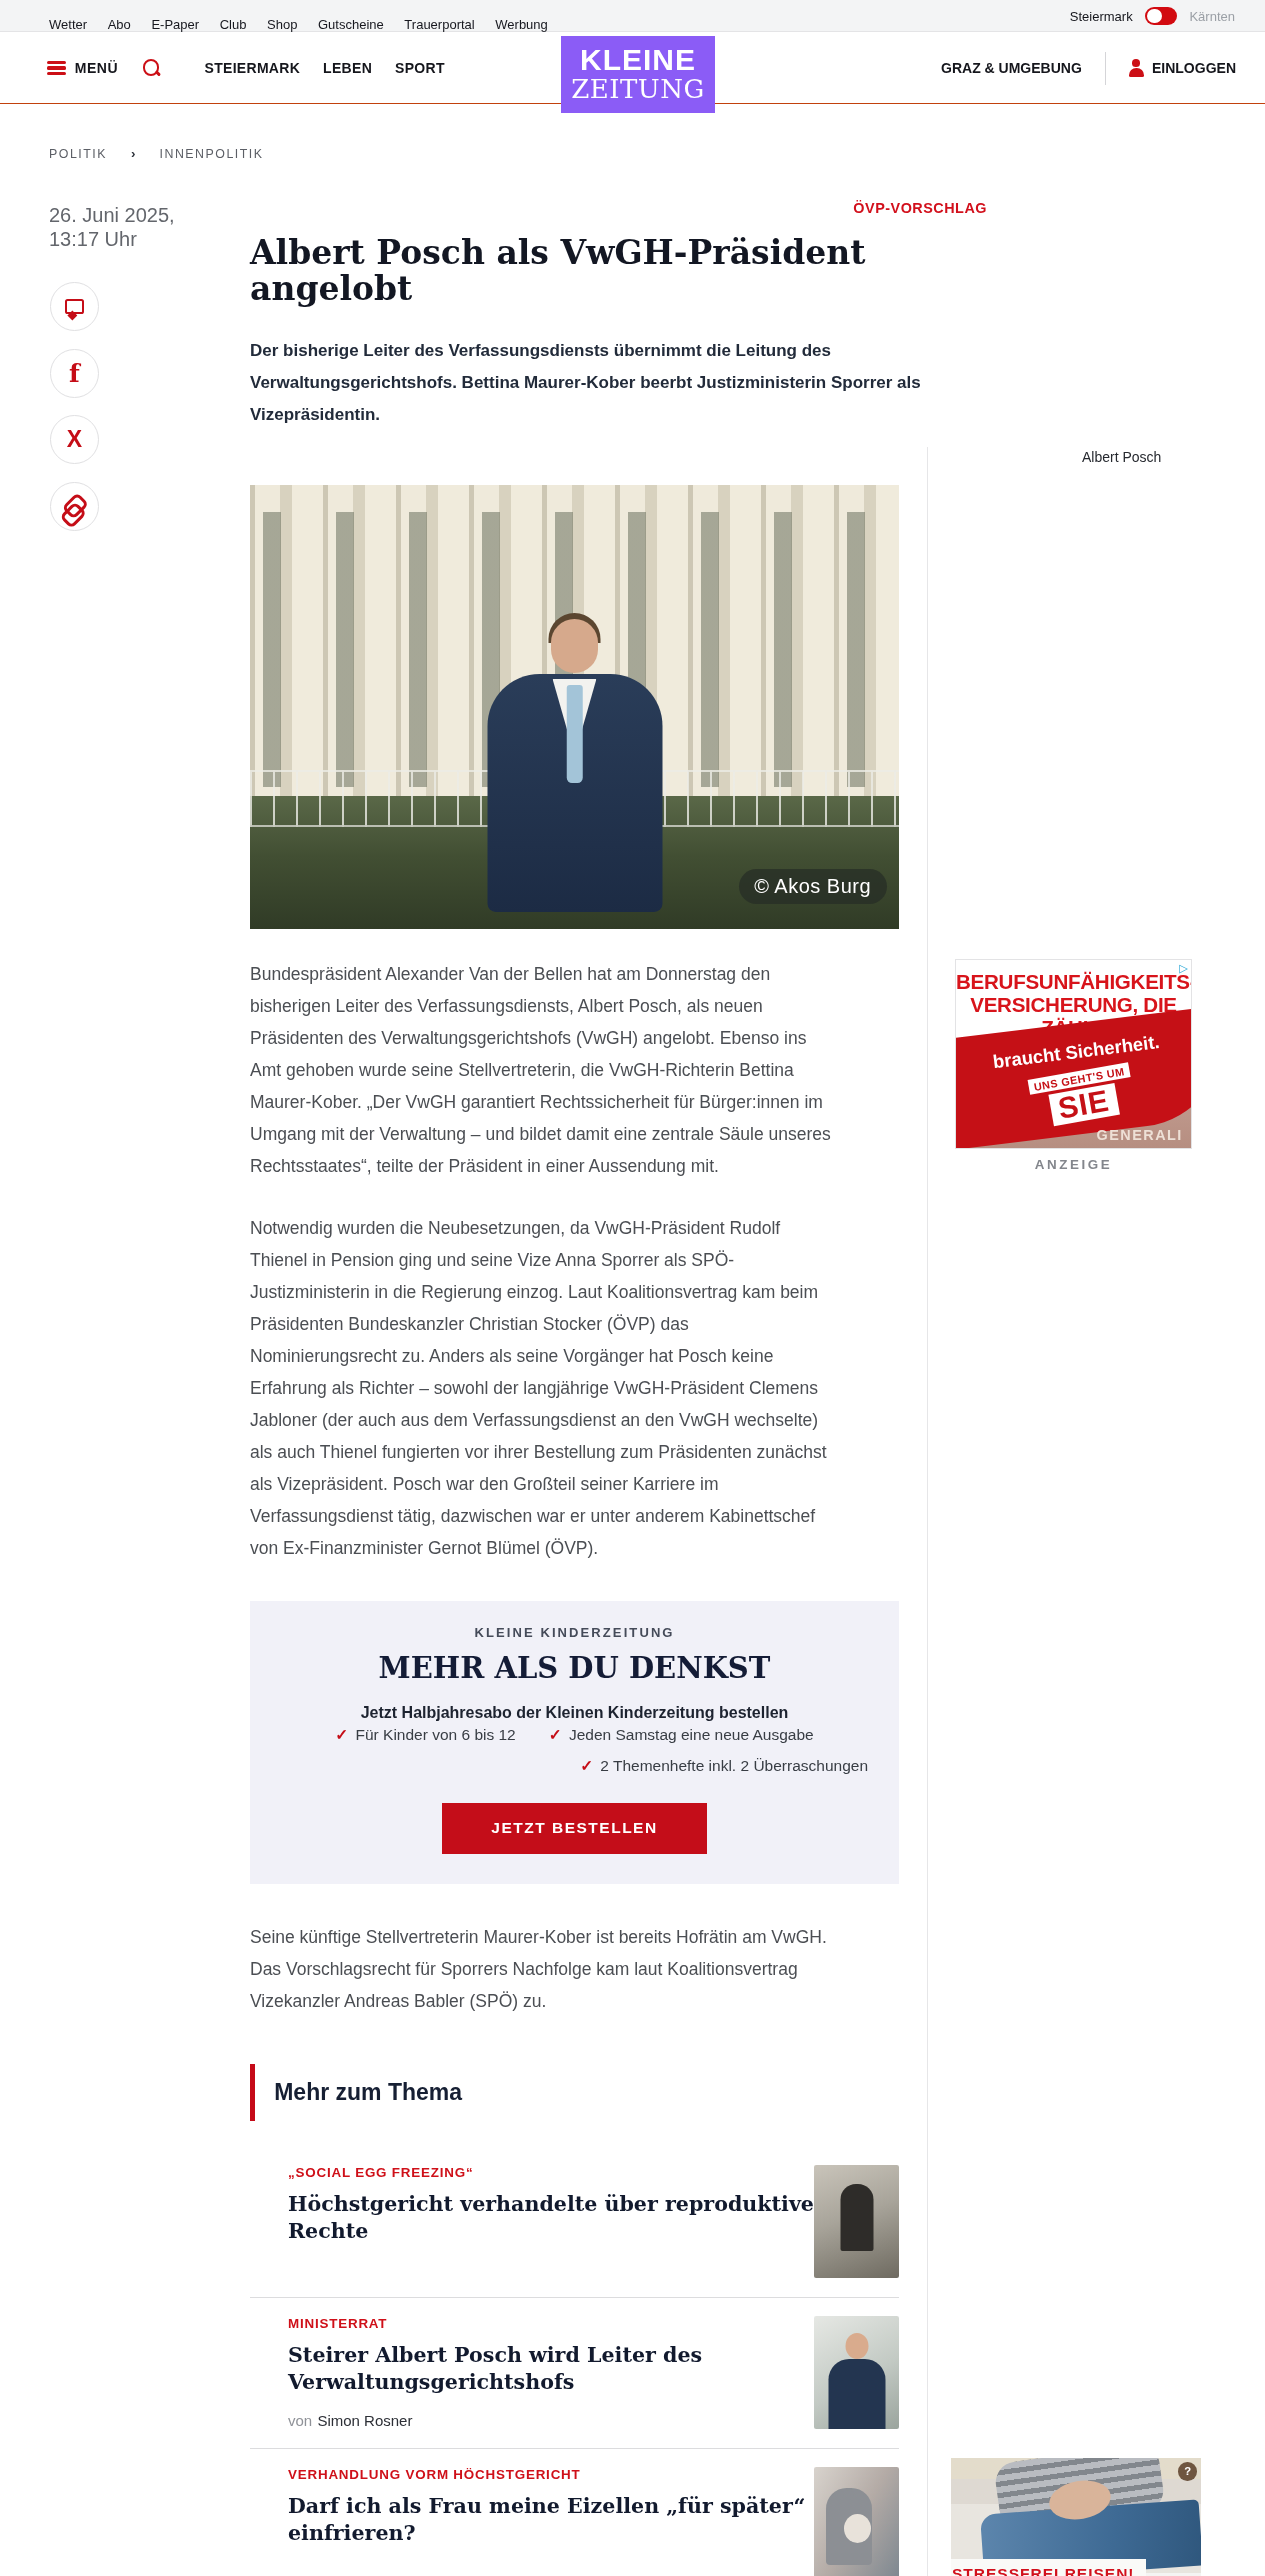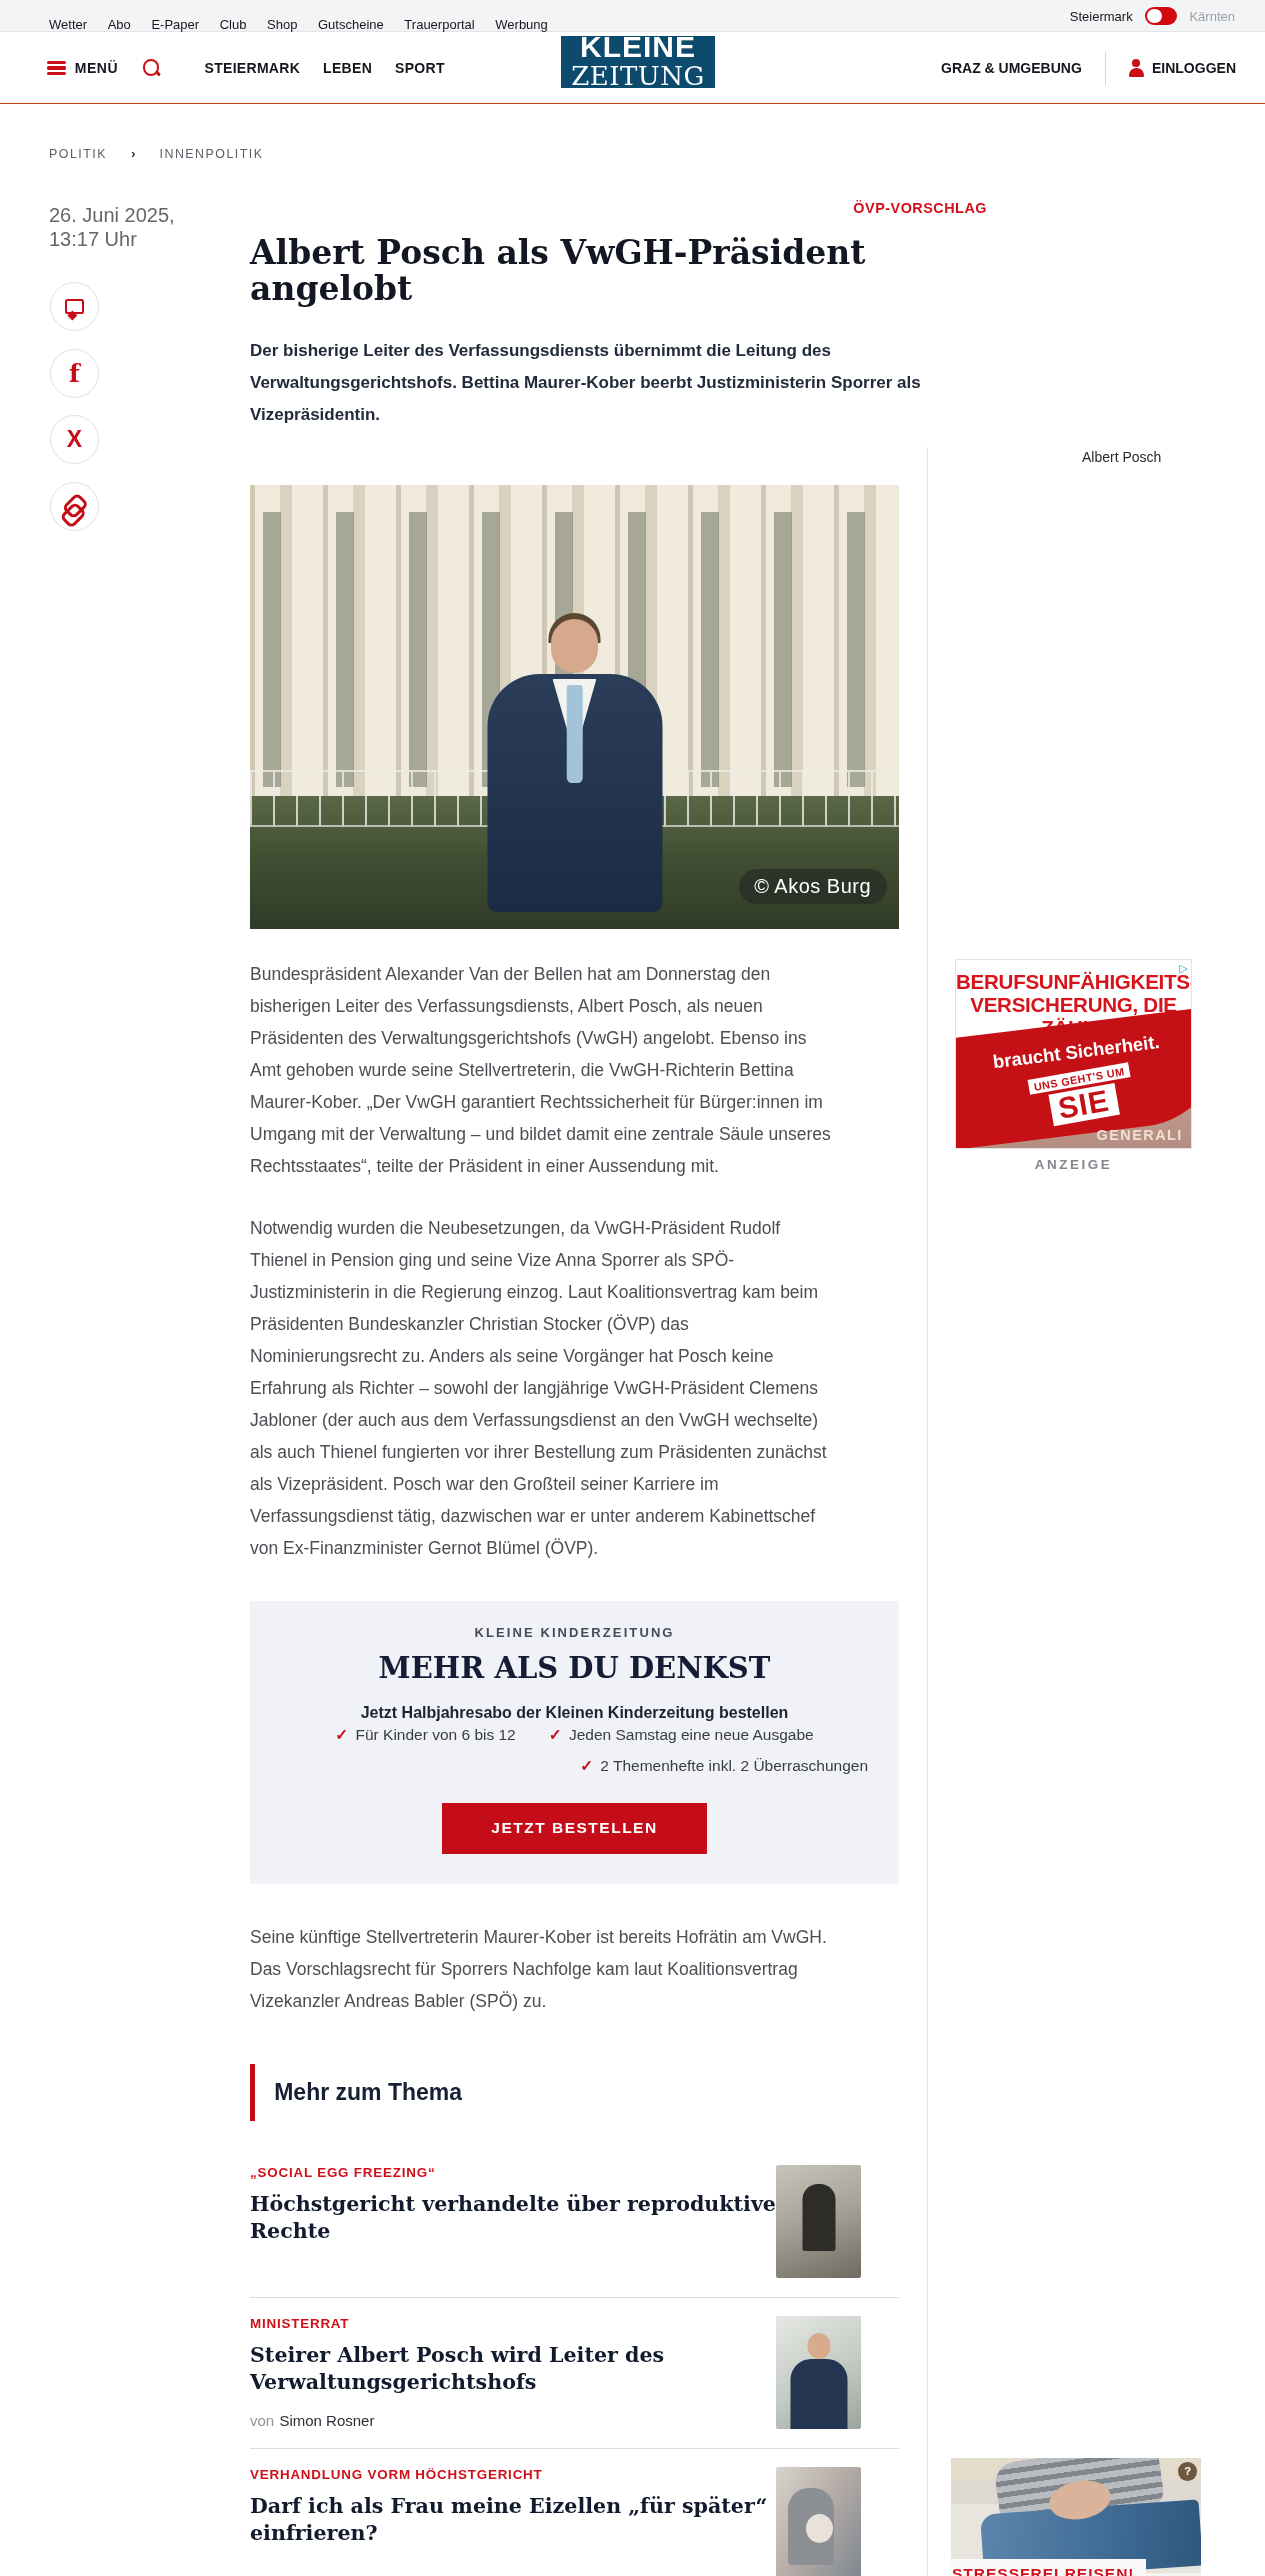--- a/index.html
+++ b/index.html
@@ -20,21 +20,21 @@
   .header { position:absolute; left:0; top:32px; width:1265px; height:72px; background:#ffffff; border-bottom:1px solid #c2410c; }
   .header-left { position:absolute; left:47px; top:0; height:72px; display:flex; align-items:center; }
   .hamburger { width:18.5px; display:flex; flex-direction:column; gap:2.6px; margin-right:9.3px; cursor:pointer; }
   .hamburger i { display:block; height:3.1px; background:#cc0f16; border-radius:1.5px; }
   .menu-label { font-size:14px; font-weight:bold; letter-spacing:0.5px; color:#15161c; margin-right:25px; cursor:pointer; }
   .search-ic { position:relative; width:17.5px; height:17.5px; margin-right:44px; cursor:pointer; }
   .search-ic::before { content:""; position:absolute; left:0; top:0; width:12.4px; height:12.4px; border:2.1px solid #cc0f16; border-radius:50%; }
   .search-ic::after { content:""; position:absolute; left:12.4px; top:12.4px; width:6.2px; height:2.6px; background:#cc0f16; border-radius:1.5px; transform:rotate(45deg); }
   .main-nav { display:flex; gap:23px; }
   .main-nav span { font-size:14px; font-weight:bold; letter-spacing:0.3px; color:#15161c; cursor:pointer; }
-  .logo { position:absolute; left:561px; top:36px; width:154px; height:52px; background:#0c4a6e; z-index:5; display:flex; flex-direction:column; align-items:center; justify-content:center; cursor:pointer; }
+  .logo { position:absolute; left:561px; top:36px; width:154px; height:77px; background:#8b5cf6; z-index:5; display:flex; flex-direction:column; align-items:center; justify-content:center; cursor:pointer; }
   .logo .l1 { color:#fff; font-weight:bold; font-size:30px; letter-spacing:1px; line-height:1; }
   .logo .l2 { color:#fff; font-family:"DejaVu Serif", serif; font-size:26px; letter-spacing:0.5px; line-height:1.15; }
   .header-right { position:absolute; right:29px; top:0; height:72px; display:flex; align-items:center; }
   .hr-link { font-size:14px; font-weight:bold; color:#15161c; cursor:pointer; }
   .hr-divider { width:0.5px; height:33px; background:#d5d5d8; margin:0 23px; }
   .person-ic { position:relative; width:16.5px; height:17.5px; margin-right:7.2px; }
   .person-ic::before { content:""; position:absolute; left:4.1px; top:0; width:7.7px; height:7.7px; background:#cc0f16; border-radius:50%; }
   .person-ic::after { content:""; position:absolute; left:0.5px; top:8.8px; width:15px; height:8.8px; background:#cc0f16; border-radius:7.2px 7.2px 1.5px 1.5px; }
 
   
@@ -91,21 +91,21 @@
   .promo-checks2 { margin-top:12.4px; display:flex; justify-content:flex-end; font-size:15.5px; color:#383d44; }
   .chk { color:#c50d17; font-weight:bold; margin-right:7.2px; }
   .promo-btn { display:inline-block; margin-top:28px; background:#c40d19; color:#fff; font-size:15.5px; font-weight:bold; letter-spacing:1.5px; padding:16.5px 49px; cursor:pointer; }
 
   
   .mzt { margin-top:47px; display:flex; align-items:center; }
   .redbar { width:4.6px; height:57px; background:#c50a18; margin-right:19.6px; }
   .mzt-text { font-size:23px; font-weight:bold; color:#161f33; }
 
   .related { margin-top:26px; width:649px; }
-  .rel-item { position:relative; display:flex; justify-content:flex-start; padding:18.5px 0; cursor:pointer; }
+  .rel-item { position:relative; display:flex; justify-content:flex-end; padding:18.5px 0; cursor:pointer; }
   .rel-item + .rel-item { border-top:1px solid #dcdcde; }
   .rel-body { width:526px; }
   .rel-kicker { font-size:13.4px; font-weight:bold; letter-spacing:0.8px; color:#cf1019; display:flex; align-items:center; }
   .rel-head { margin-top:11.3px; font-family:"DejaVu Serif", serif; font-weight:bold; font-size:20.6px; line-height:1.3; color:#121a2e; }
   .rel-author { margin-top:15.5px; font-size:15px; }
   .rel-author .von { color:#8f9298; margin-right:5.2px; }
   .rel-author .name { color:#2c2f36; }
   .thumb { width:85px; border-radius:2.1px; overflow:hidden; position:relative; flex-shrink:0; }
   .t1 { height:113px; background:linear-gradient(160deg,#c9c4ba 0%,#a8a49a 45%,#6e6a60 100%); }
   .t1 .fig { position:absolute; left:50%; transform:translateX(-50%); top:18.5px; width:33px; height:67px; background:#2e2c29; border-radius:15.5px 15.5px 2.1px 2.1px; }

